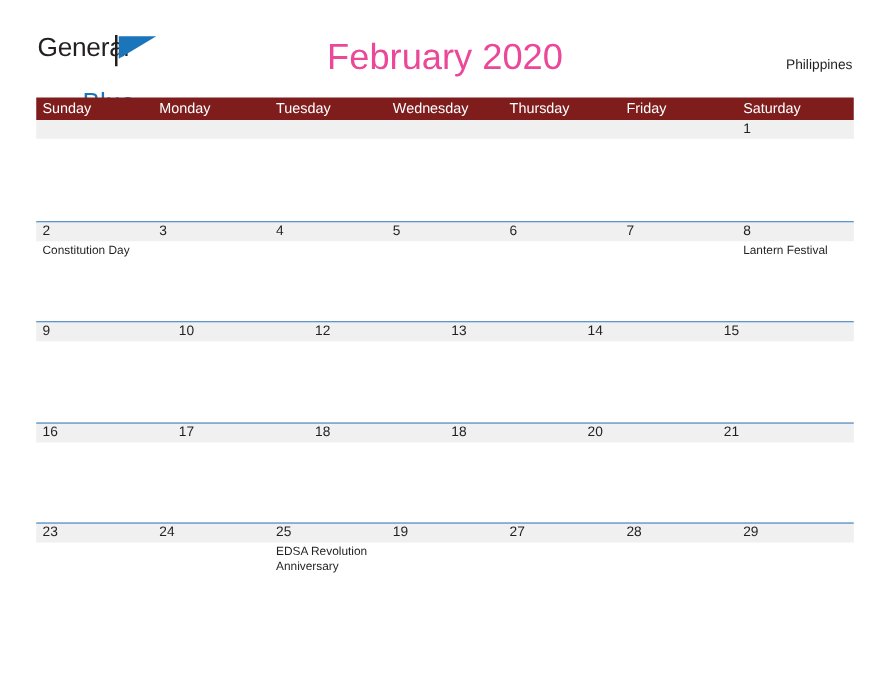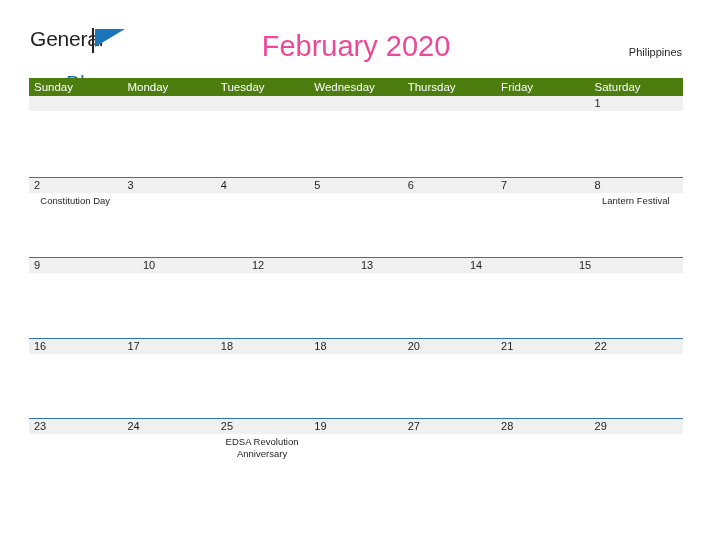--- a/index.html
+++ b/index.html
@@ -101,21 +101,21 @@
   .calendar {
     position: absolute;
     left: 29px;
     top: 78px;
     width: 654px;
   }
 
   .weekday-row {
     display: flex;
     width: 100%;
-    background: #4d7c0f;
+    background: #7f1d1d;
     height: 18px;
   }
   .weekday-cell {
     flex: 1 1 0;
     color: #ffffff;
     font-size: 11.5px;
     line-height: 18px;
     padding-left: 5px;
     box-sizing: border-box;
     white-space: nowrap;
@@ -158,21 +158,20 @@
     font-size: 11px;
     line-height: 15px;
     color: #231f20;
     height: 15px;
   }
   .day-events {
     position: relative;
     z-index: 2;
     margin-top: 2px;
     padding-right: 6px;
-    text-align: center;
   }
   .event {
     font-size: 9.5px;
     line-height: 11.5px;
     color: #231f20;
   }
 </style>
 </head>
 <body>
 
@@ -325,24 +324,20 @@
               <div class="day-events"></div>
             </div>
             <div class="day-cell">
               <div class="day-num">20</div>
               <div class="day-events"></div>
             </div>
             <div class="day-cell">
               <div class="day-num">21</div>
               <div class="day-events"></div>
             </div>
-            <div class="day-cell">
-              <div class="day-num">22</div>
-              <div class="day-events"></div>
-            </div>
           </div>
         </div>
         <div class="week-row">
           <div class="date-band"></div>
           <div class="week-cells">
             <div class="day-cell">
               <div class="day-num">23</div>
               <div class="day-events"></div>
             </div>
             <div class="day-cell">

